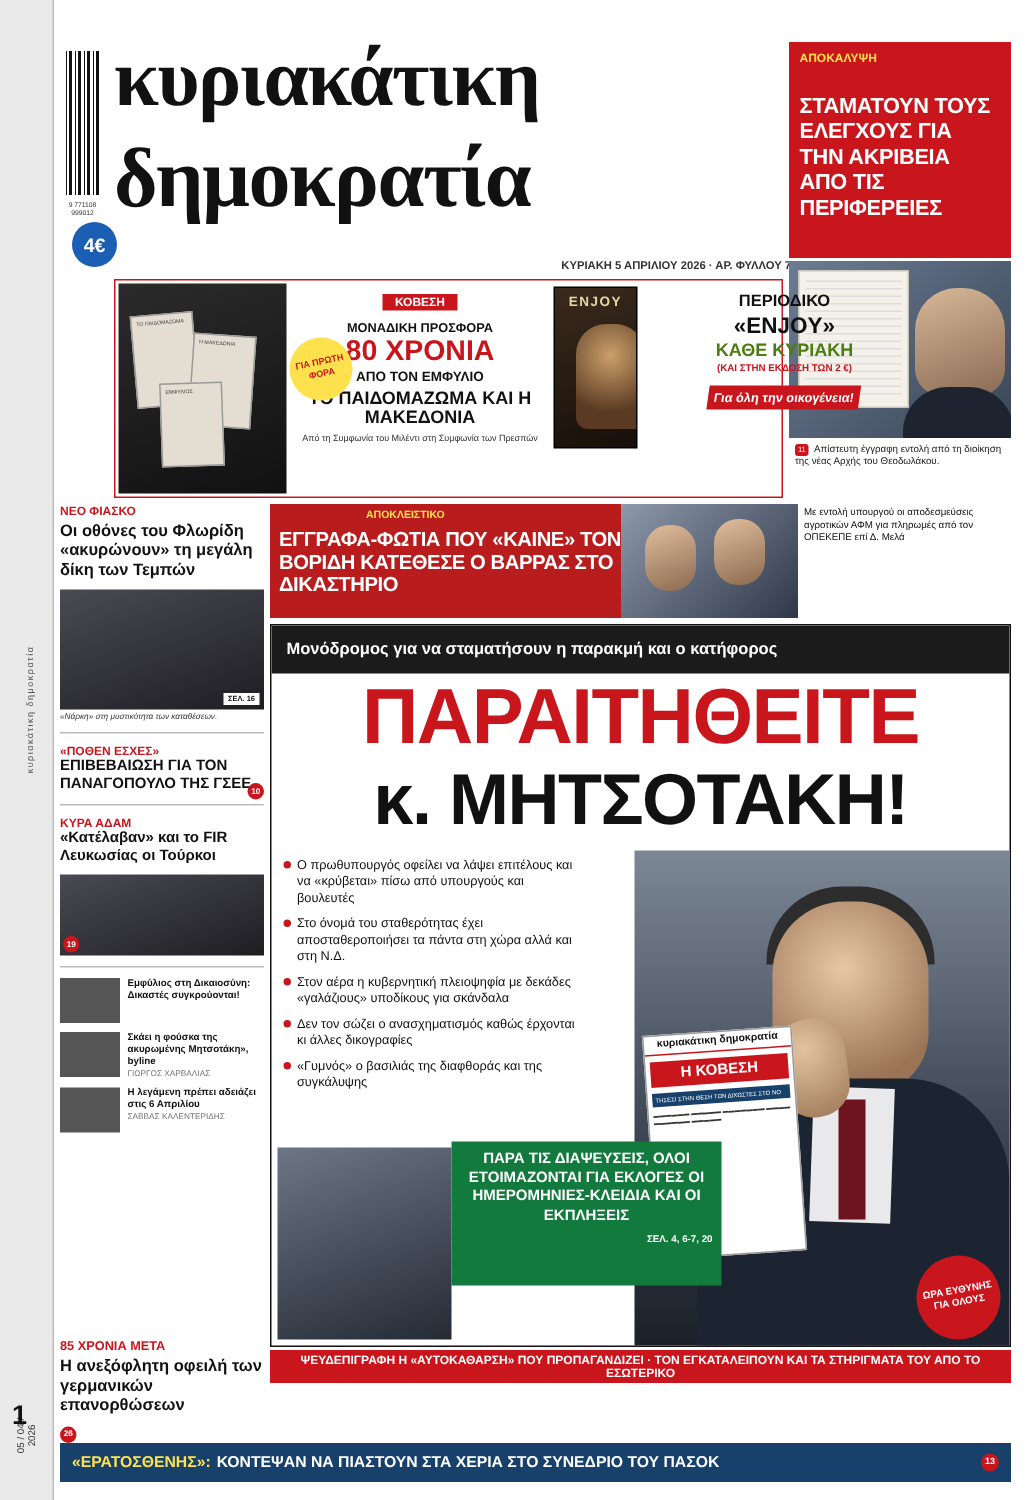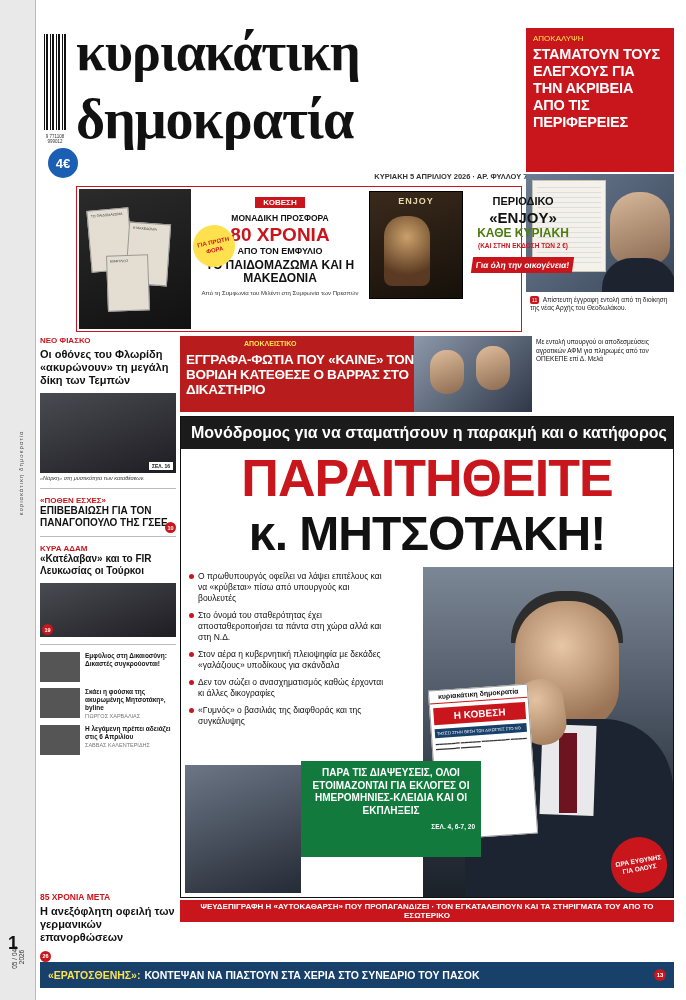--- a/index.html
+++ b/index.html
@@ -65,21 +65,21 @@
   .dateline {
     position:absolute; left:330px; top:172px; width:250px;
     font-size:7.5px; font-weight:bold; color:#333; text-align:center;
   }
   
   .topright {
     position:absolute; left:526px; top:28px; width:148px; height:144px;
     background:#c9161d; color:#fff; padding:6px 7px;
   }
   .topright .kicker {
-    font-size:8px; font-weight:normal; color:#ffe14d; margin-bottom:3px;
+    font-size:8px; font-weight:bold; color:#ffe14d; margin-bottom:20px;
   }
   .topright .headline {
     font-size:14.5px; font-weight:bold; line-height:17px;
     letter-spacing:-0.2px;
   }
   .topright-photo {
     position:absolute; left:526px; top:174px; width:148px; height:118px;
     background:linear-gradient(135deg,#6b7c93,#3a4657);
     overflow:hidden;
   }
@@ -140,21 +140,21 @@
     font-size:8px; font-weight:bold; padding:1px 8px;
   }
   .promo-sub{ font-size:8.5px; font-weight:bold; color:#111; margin-top:4px;}
   .promo-big{
     font-size:19px; font-weight:bold; color:#c9161d; line-height:20px; margin-top:2px;
   }
   .promo-big2{ font-size:9px; font-weight:bold; color:#111; margin-top:1px;}
   .promo-big3{ font-size:12px; font-weight:bold; color:#111; line-height:13px; margin-top:3px;}
   .promo-foot{ font-size:6px; color:#333; line-height:7.5px; margin-top:5px;}
   .promo-mag{
-    position:absolute; left:292px; top:4px; width:94px; height:108px;
+    position:absolute; left:292px; top:4px; width:56px; height:108px;
     background:linear-gradient(160deg,#3a2a1c,#16100a);
     overflow:hidden; border:1px solid #000;
   }
   .mag-title{
     position:absolute; top:4px; left:0; width:100%; text-align:center;
     font-size:9px; font-weight:bold; color:#e8d9a8; letter-spacing:1px;
   }
   .mag-fig{
     position:absolute; left:14px; top:24px; width:46px; height:70px;
     background:radial-gradient(circle at 50% 30%, #caa06a, #5a3a22 70%);
@@ -219,21 +219,21 @@
     position:absolute; left:534px; top:336px; width:140px; height:76px;
     font-size:6.5px; line-height:8.5px; color:#111; padding:2px 2px;
   }
   
   .main{
     position:absolute; left:180px; top:416px; width:494px; height:482px;
     border:1px solid #111; background:#fff; overflow:hidden;
   }
   .main-strap{
     position:absolute; left:0; top:0; width:100%; height:32px;
-    background:#1b1b1b; color:#fff; font-size:16px; font-weight:bold;
+    background:#1b1b1b; color:#fff; font-size:11px; font-weight:bold;
     display:flex; align-items:center; padding-left:10px;
   }
   .main-h1{
     position:absolute; left:0; top:34px; width:100%; text-align:center;
     font-size:52px; font-weight:bold; color:#c9161d; line-height:54px;
     letter-spacing:-1px;
   }
   .main-h2{
     position:absolute; left:0; top:92px; width:100%; text-align:center;
     font-size:48px; font-weight:bold; color:#111; line-height:50px;

